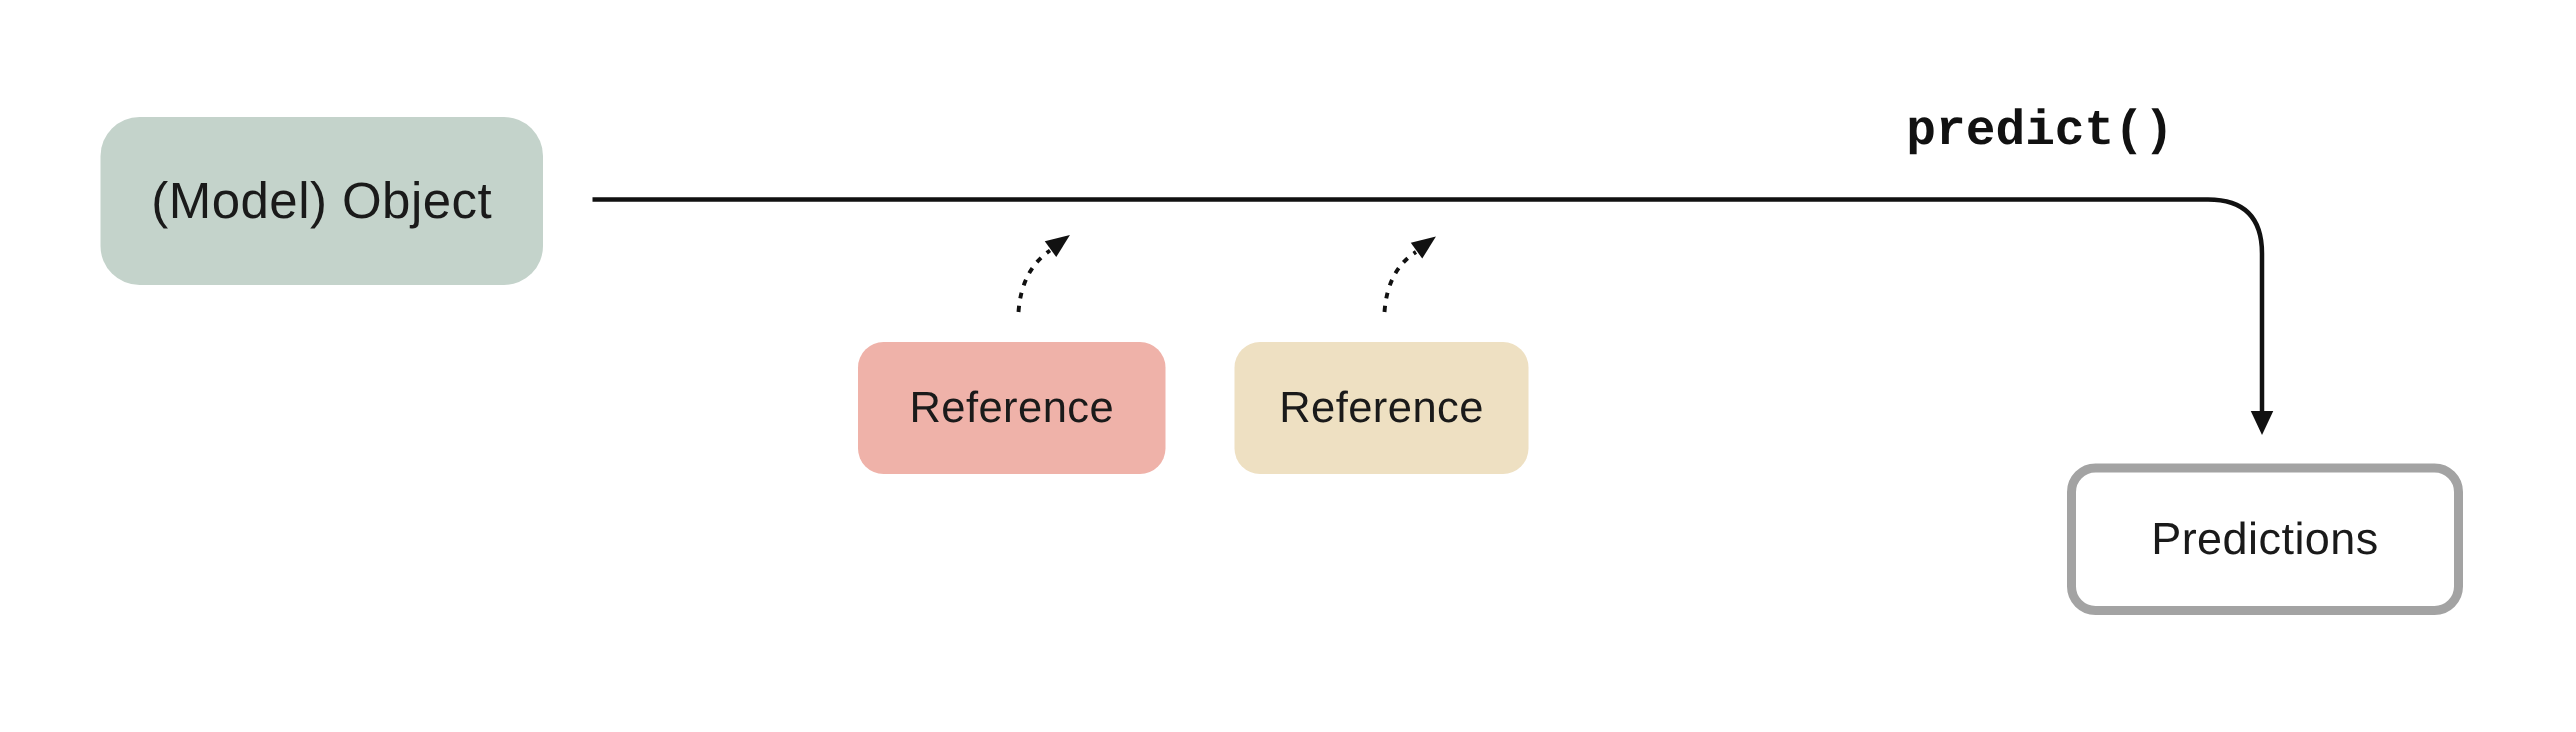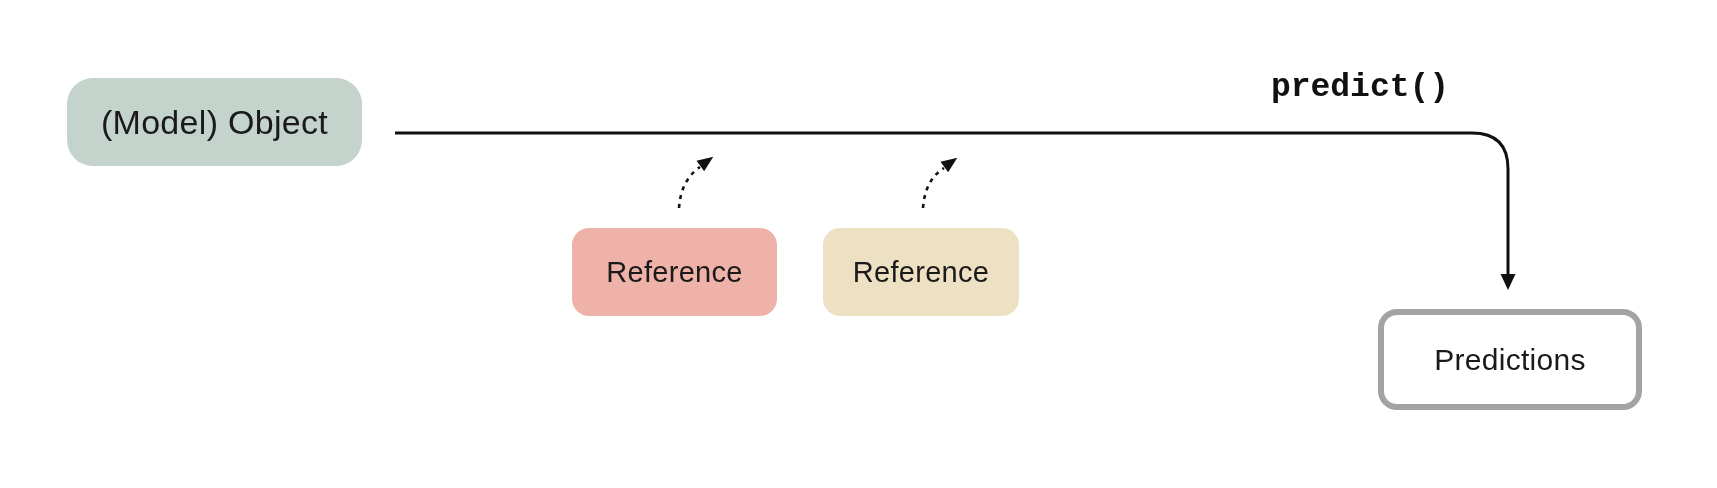--- a/index.html
+++ b/index.html
@@ -29,21 +29,21 @@
     align-items: center;
     justify-content: center;
     box-sizing: border-box;
     text-align: center;
     letter-spacing: 0.3px;
   }
   .node-model {
     left: 67px;
     top: 78px;
     width: 295px;
-    height: 88px;
+    height: 112px;
     background: #c4d3cb;
     border-radius: 26px;
     font-size: 34px;
   }
   .node-ref1 {
     left: 572px;
     top: 228px;
     width: 205px;
     height: 88px;
     background: #efb2a9;

